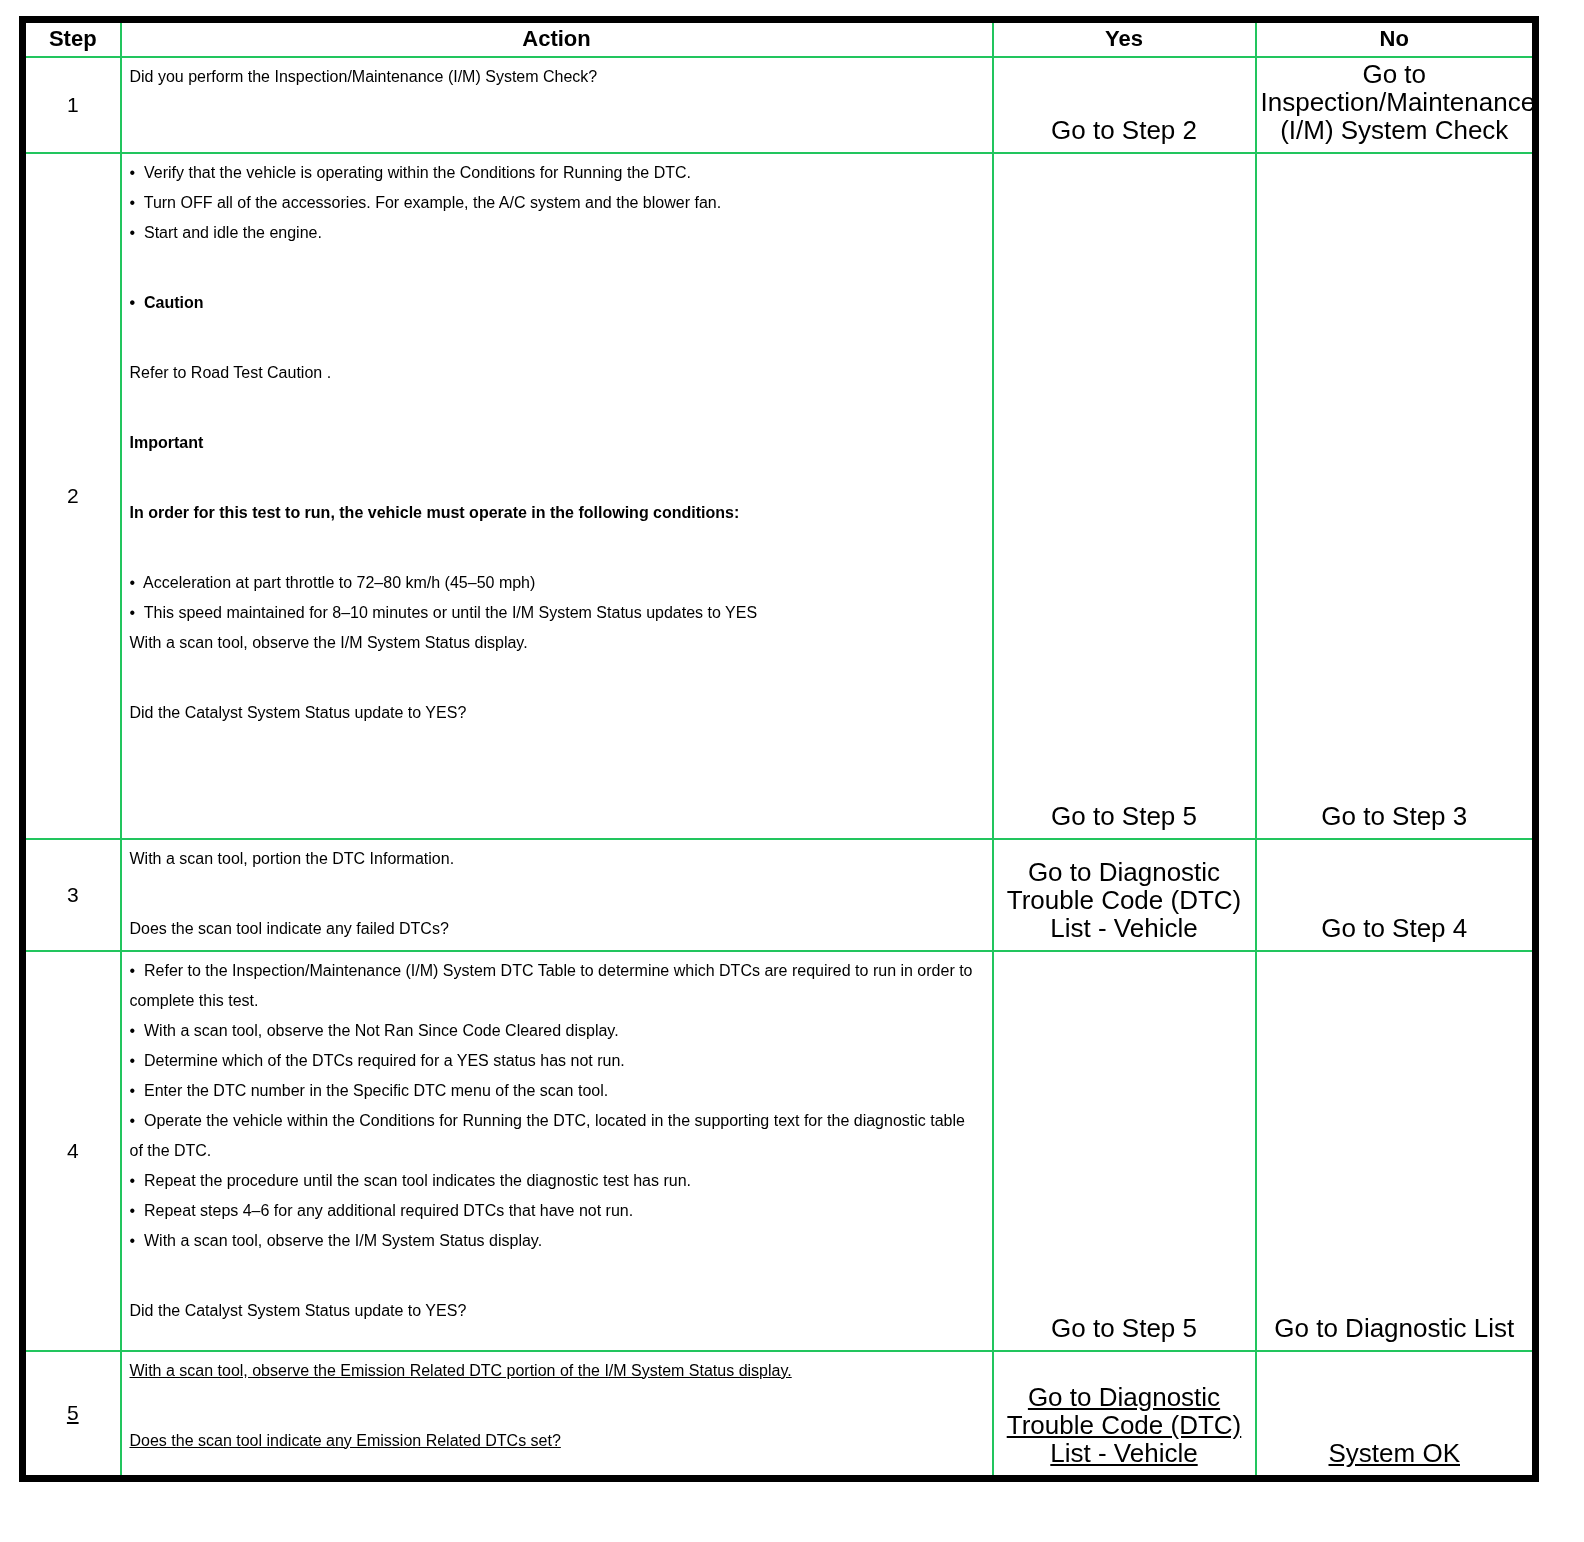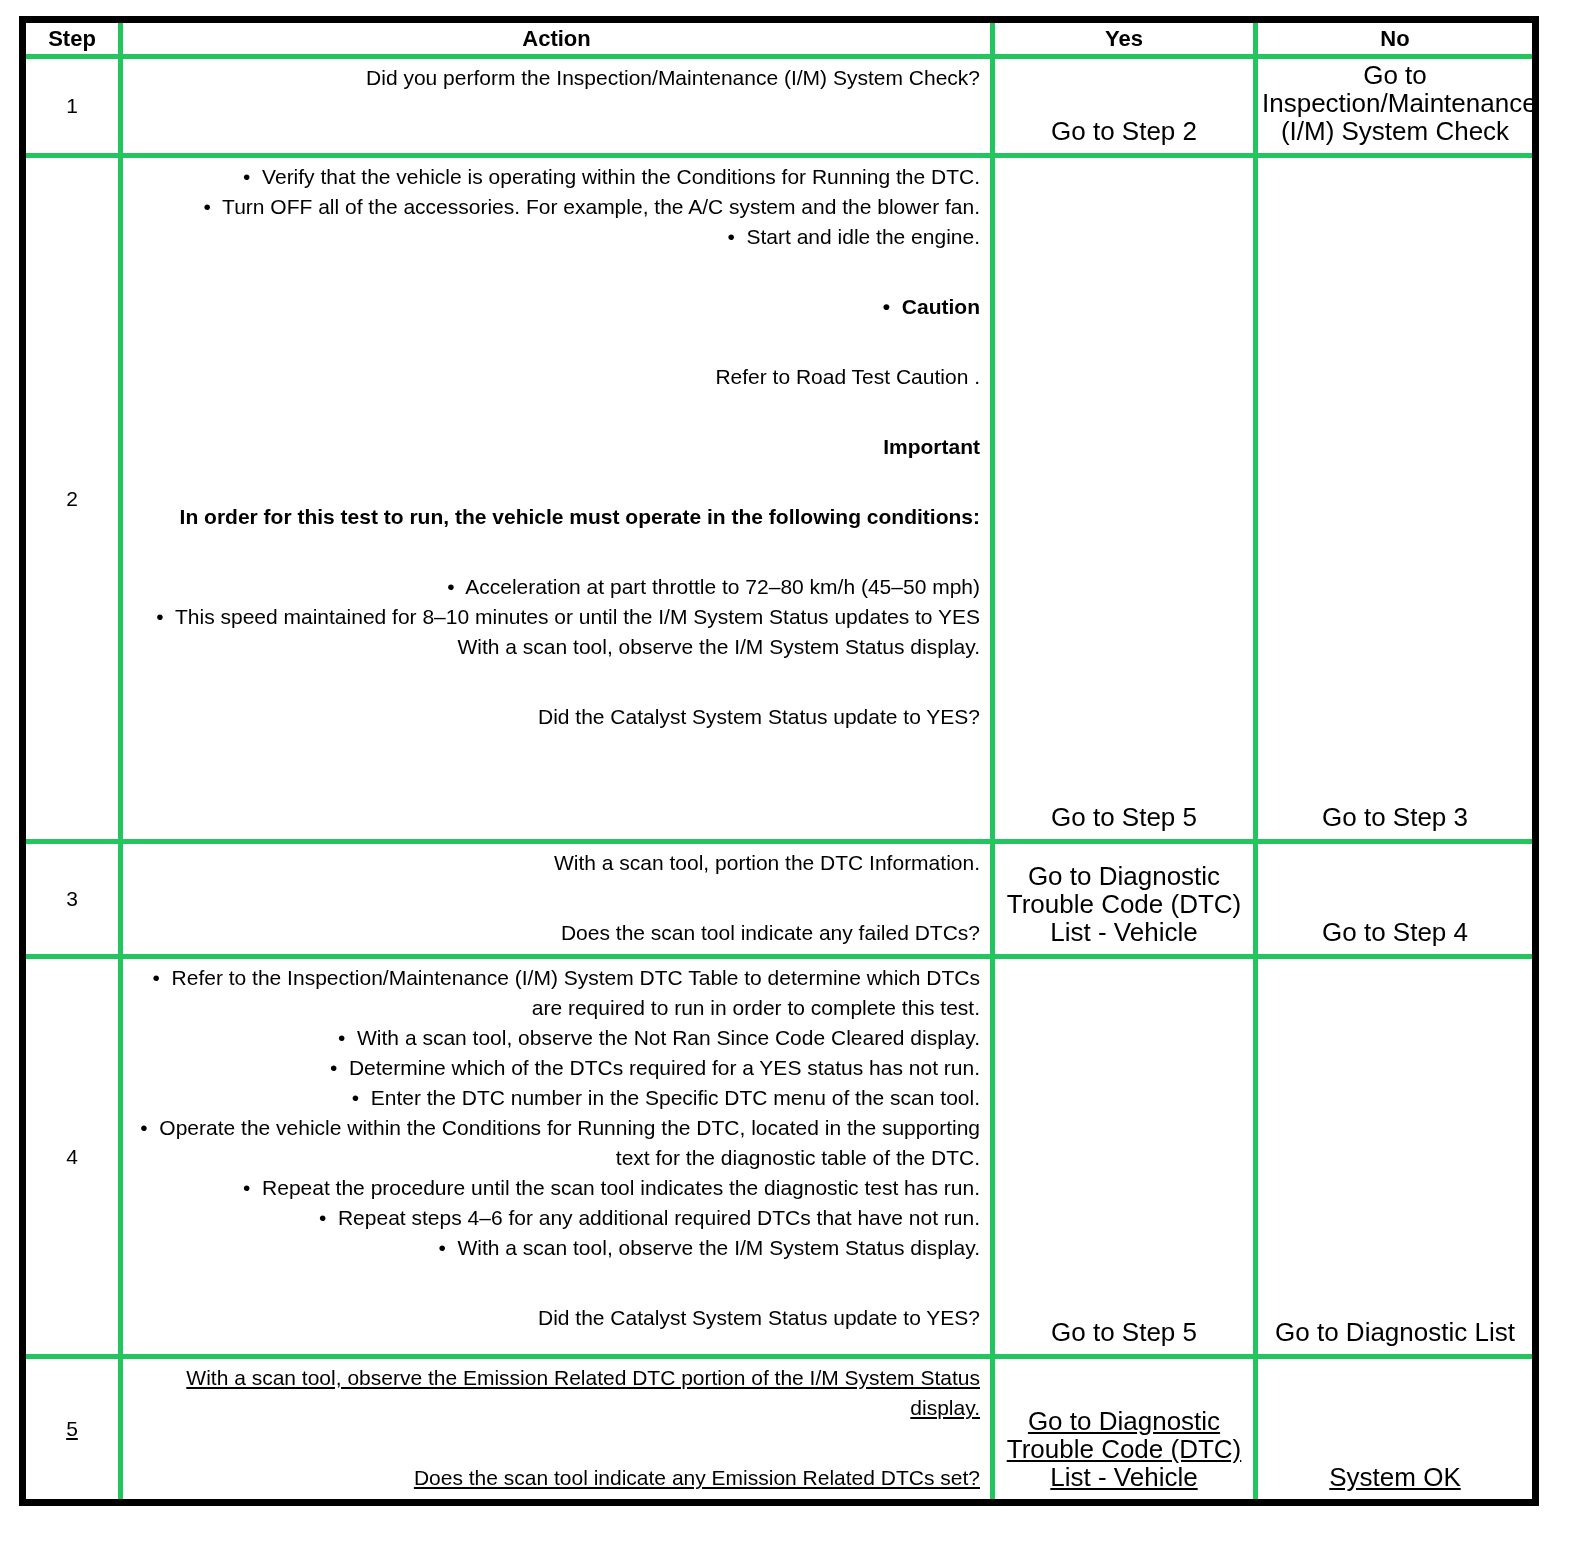--- a/index.html
+++ b/index.html
@@ -17,53 +17,52 @@
     background: #ffffff;
   }
   table.diag {
     border-collapse: collapse;
     table-layout: fixed;
     width: 1513px;
     border: 7px solid #000000;
   }
   table.diag th,
   table.diag td {
-    border: 5px solid #22c55e;
+    border: 2px solid #22c55e;
     box-sizing: border-box;
   }
   th.hdr {
     height: 37px;
     font-size: 22px;
     font-weight: bold;
     text-align: center;
     vertical-align: middle;
     padding: 2px 4px;
   }
   td.step-cell {
     text-align: center;
     vertical-align: middle;
     font-size: 21px;
   }
   td.action-cell {
     vertical-align: top;
     padding: 4px 10px 6px 8px;
-    font-size: 21px;
+    font-size: 16px;
     line-height: 30px;
-    text-align: right;
   }
   td.result-cell {
     vertical-align: bottom;
     text-align: center;
     font-size: 26px;
     line-height: 28px;
     padding: 2px 4px 8px 4px;
   }
   .para { margin: 0; }
   .para.gap { margin-top: 40px; }
-  .bold { font-weight: bold; margin-left: 24px; }
+  .bold { font-weight: bold; }
   .row-0 td { height: 88px; }
   .row-1 td { height: 686px; }
   .row-2 td { height: 98px; }
   .row-3 td { height: 400px; }
   .row-4 td { height: 128px; text-decoration: underline; }
 </style>
 </head>
 <body>
 
 <div class="page">

